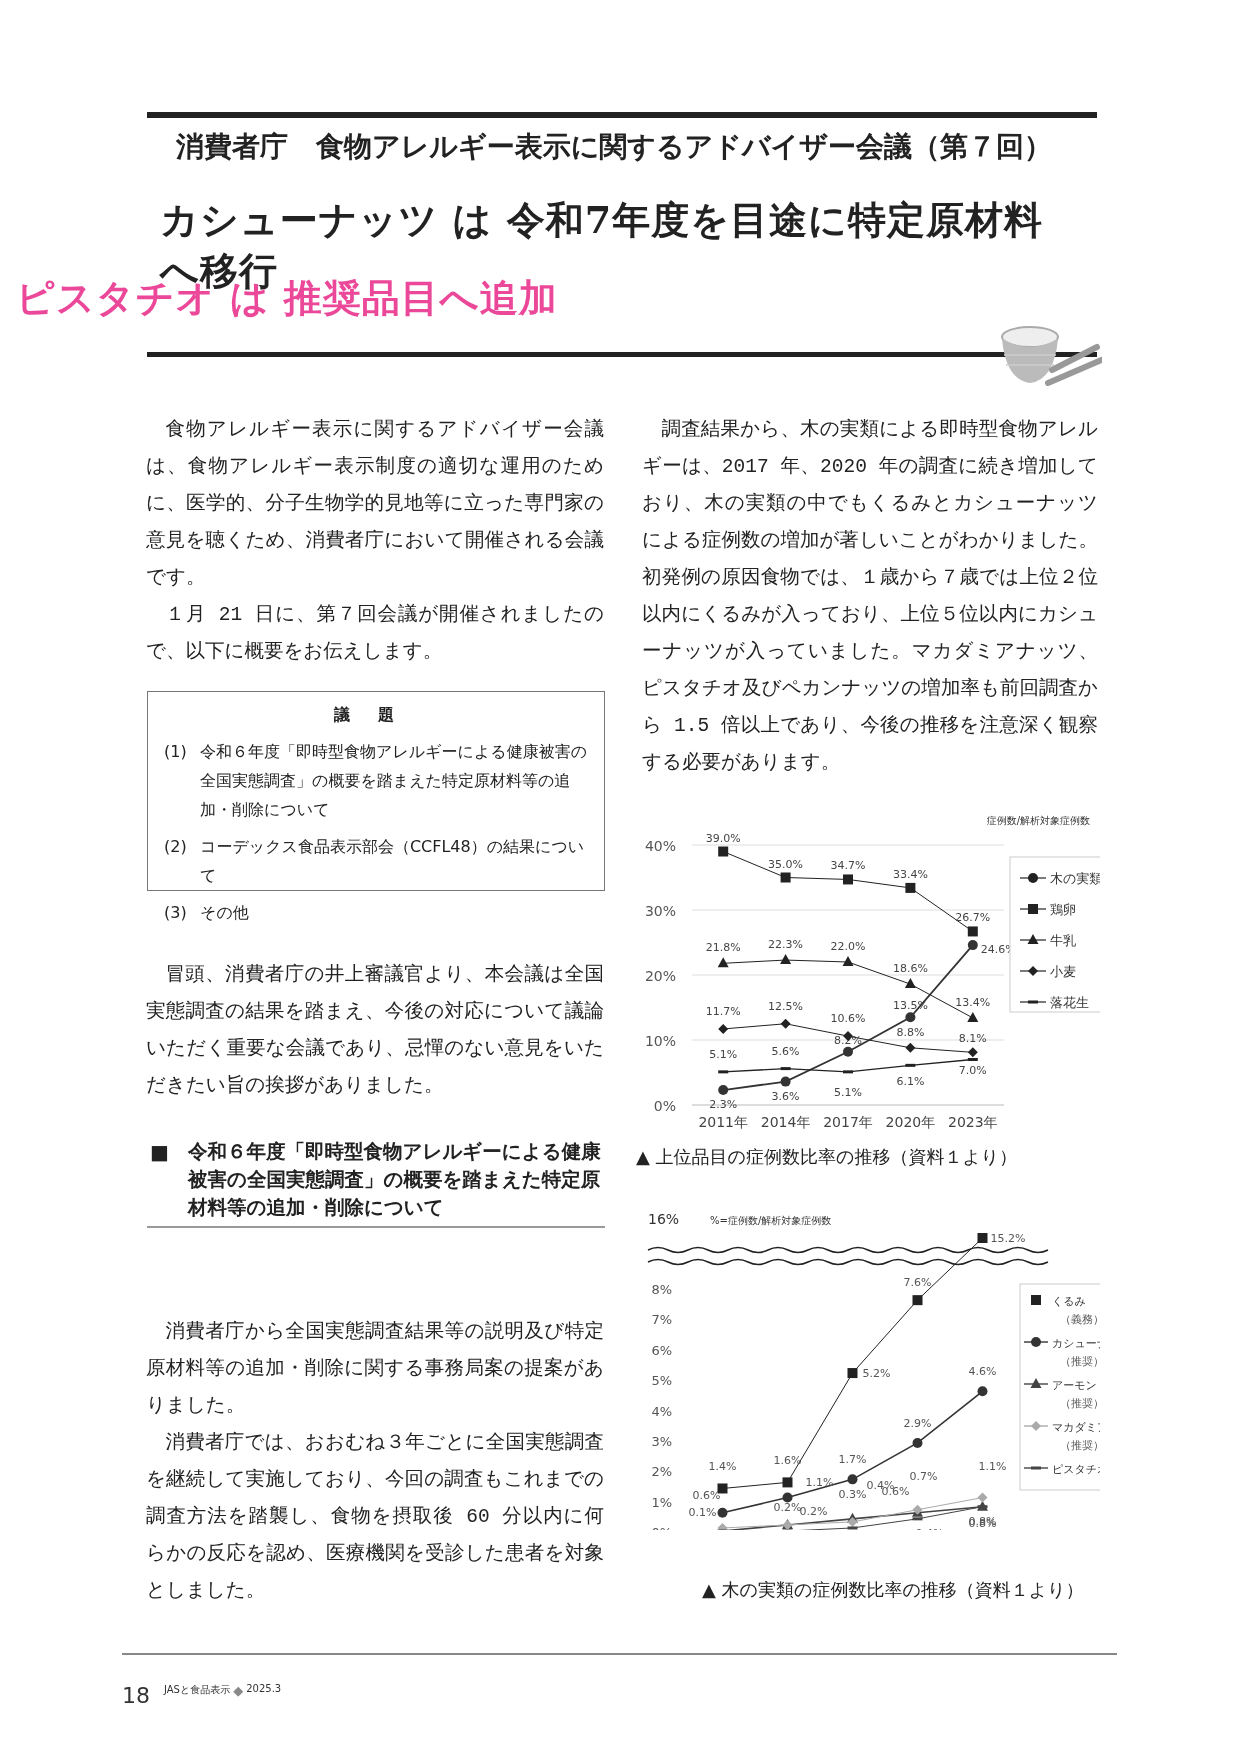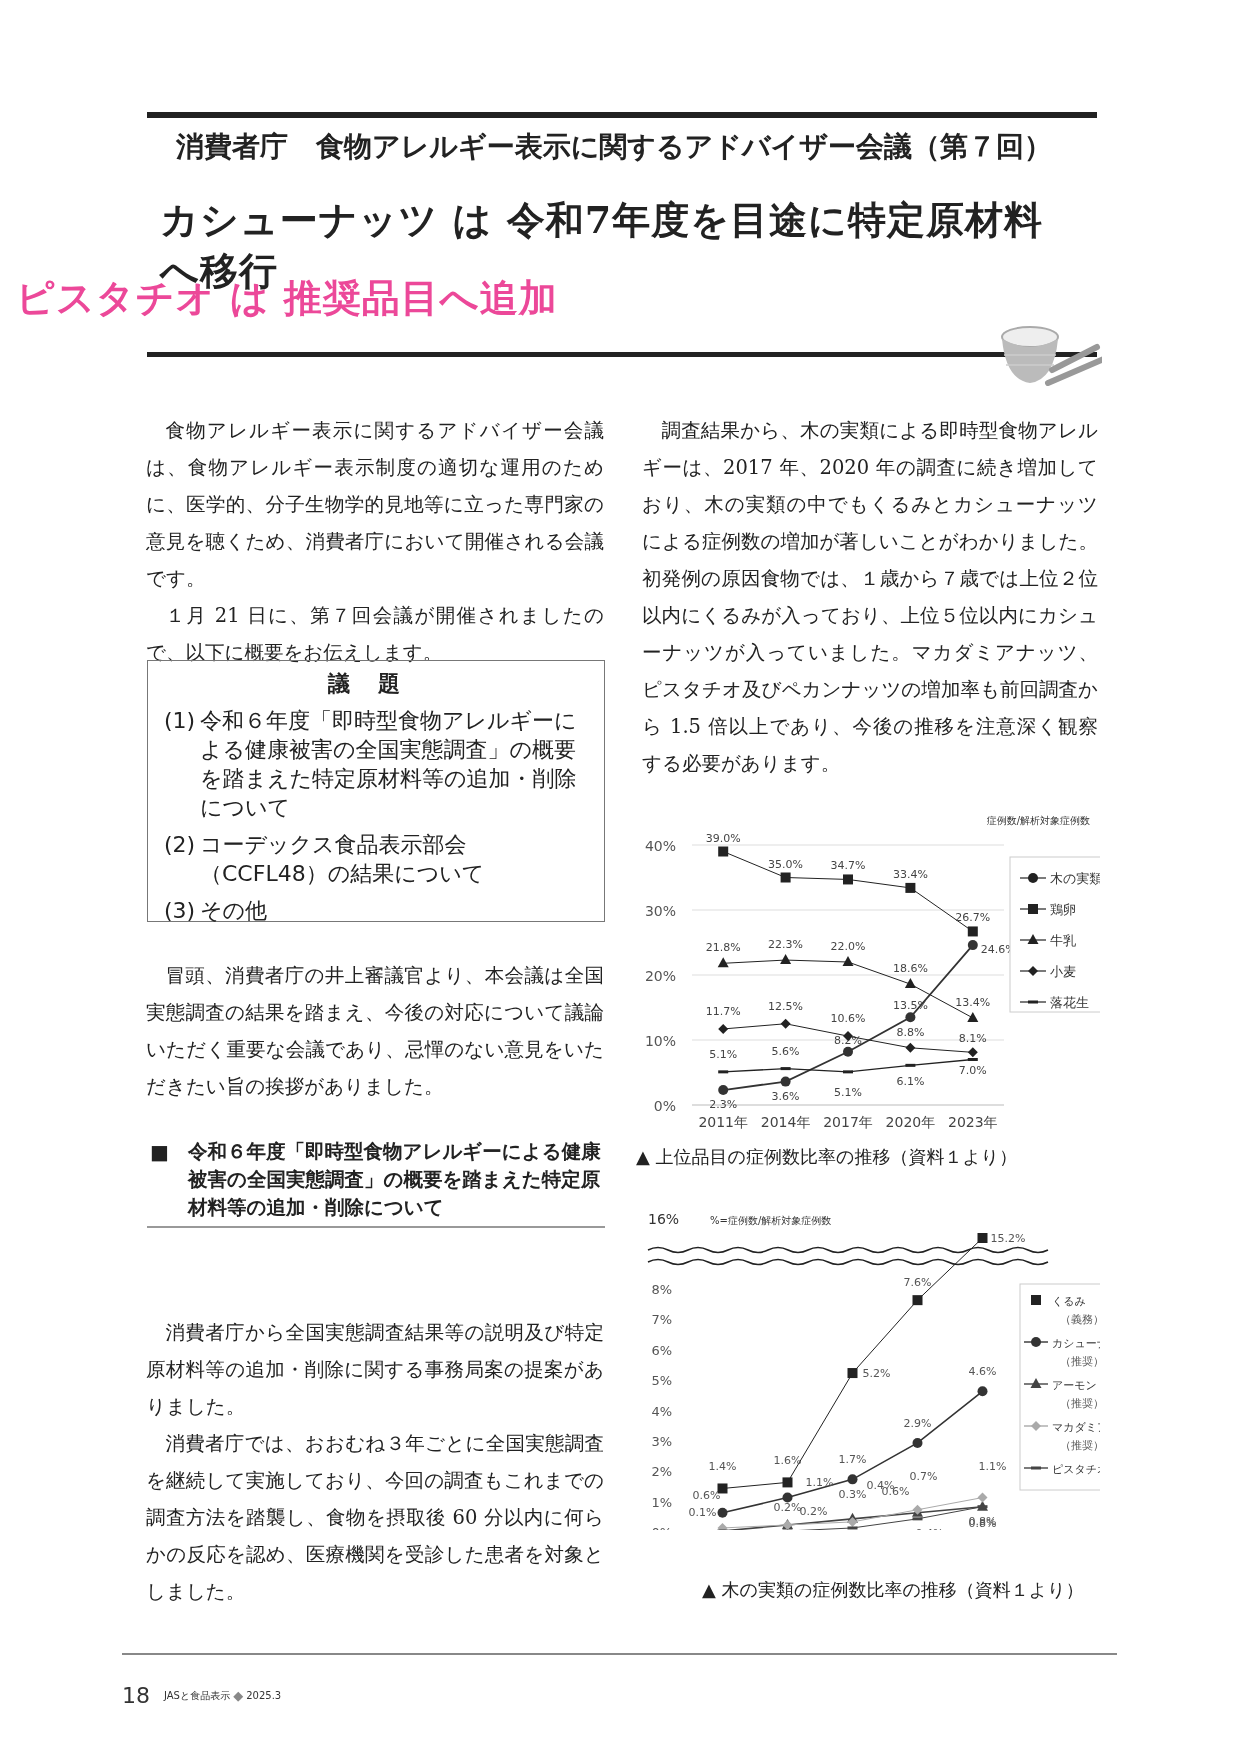--- a/index.html
+++ b/index.html
@@ -6,39 +6,39 @@
   body { width:1241px; height:1754px; position:relative; overflow:hidden;
          font-family:"DejaVu Serif", "Liberation Serif", serif; color:#222; }
   .rule-top { position:absolute; left:147px; top:112px; width:950px; height:6px; background:#222; }
   .subhead { position:absolute; left:176px; top:128px; font-family:"DejaVu Sans", sans-serif; font-weight:bold; font-size:28px; letter-spacing:0px; color:#222; }
   .title1 { position:absolute; left:160px; top:195px; width:920px; font-size:38px; font-weight:bold; letter-spacing:1px; color:#222; }
   .title2 { position:absolute; left:0; top:273px; width:1241px; text-align:left; font-size:38px; font-weight:bold; letter-spacing:1px; color:#ec4899; padding-left:16px; box-sizing:border-box; }
   .rule-bottom { position:absolute; left:147px; top:352px; width:950px; height:5px; background:#222; }
   .bowl { position:absolute; left:982px; top:325px; width:120px; height:70px; }
   .col { position:absolute; font-size:19.5px; line-height:37px; text-align:justify; }
   .col p { margin:0; }
-  .indent { text-indent:1em; }
+  .indent { text-indent:1em;font-family:Liberation Mono, monospace; }
   .col-left { left:146px; top:412px; width:458px; }
   .col-right { left:642px; top:412px; width:456px; }
-  .agenda { position:absolute; left:147px; top:660px; width:458px; height:262px; border:1.5px solid #777; box-sizing:border-box; font-family:"DejaVu Sans", sans-serif; font-size:22px; line-height:29px; padding:8px 12px 0 16px; }
+  .agenda { position:absolute; left:147px; top:691px; width:458px; height:200px; border:1.5px solid #777; box-sizing:border-box; font-family:"DejaVu Sans", sans-serif; font-size:16px; line-height:29px; padding:8px 12px 0 16px; }
   .agenda-title { text-align:center; font-weight:bold; letter-spacing:28px; margin-bottom:8px; }
   .agenda-item { display:flex; margin-bottom:8px; }
   .agenda-item .num { flex:0 0 36px; }
   .agenda-item .txt { flex:1; }
   .col-left2 { left:146px; top:957px; width:458px; }
   .section-head { position:absolute; left:150px; top:1138px; width:455px; font-family:"DejaVu Sans", sans-serif; font-weight:bold; font-size:19.5px; line-height:28px; display:flex; }
   .section-head .sq { flex:0 0 38px; font-size:20px; }
   .section-rule { position:absolute; left:147px; top:1226px; width:458px; height:2px; background:#999; }
   .col-left3 { left:146px; top:1266px; width:458px;margin-top:48px; }
   .bold-head { font-family:"DejaVu Sans", sans-serif; font-weight:bold; margin-left:-4px; }
   .chart { position:absolute; }
   .chart svg text { font-family:"DejaVu Sans", sans-serif; }
   .caption { position:absolute; font-family:"DejaVu Sans", sans-serif; font-size:18px; color:#222; }
   .footer-rule { position:absolute; left:122px; top:1653px; width:995px; height:2px; background:#888; }
-  .footer { position:absolute; left:122px; top:1683px; font-family:"DejaVu Sans", sans-serif; color:#333; display:flex; align-items:center; }
+  .footer { position:absolute; left:122px; top:1683px; font-family:"DejaVu Sans", sans-serif; color:#333; display:flex; align-items:flex-start; }
   .footer .pg { font-size:22px; margin-right:14px; }
   .footer .mag { font-size:10px; }
   .footer .dia { color:#888; margin:0 3px; font-size:13px; }
 </style>
 </head>
 <body>
 
 <div class="rule-top"></div>
 <div class="subhead">消費者庁　食物アレルギー表示に関するアドバイザー会議（第７回）</div>
 <div class="title1">カシューナッツ は 令和7年度を目途に特定原材料へ移行</div>

